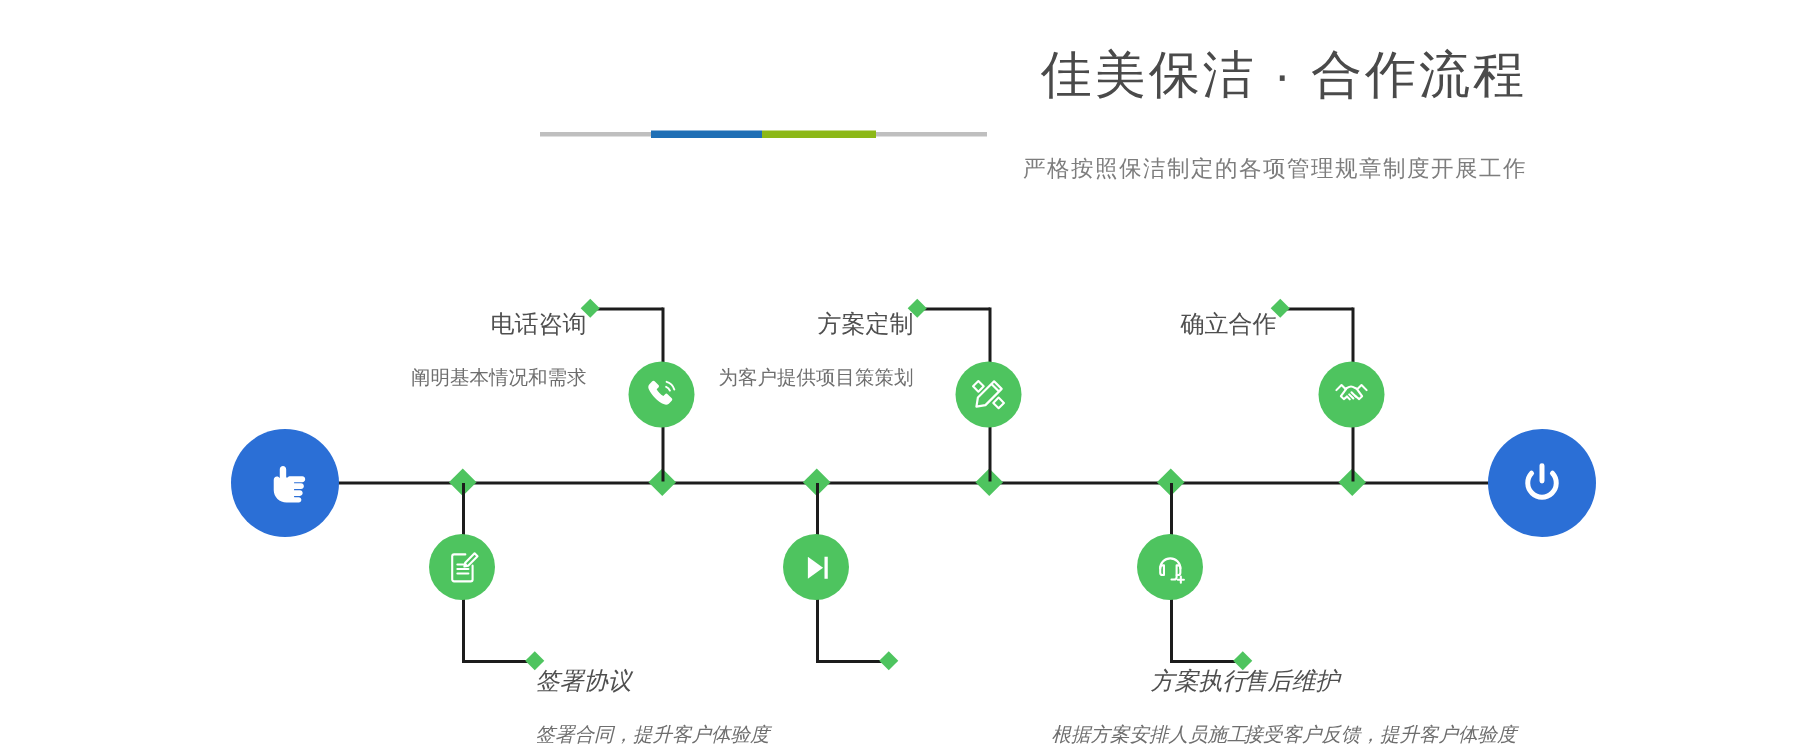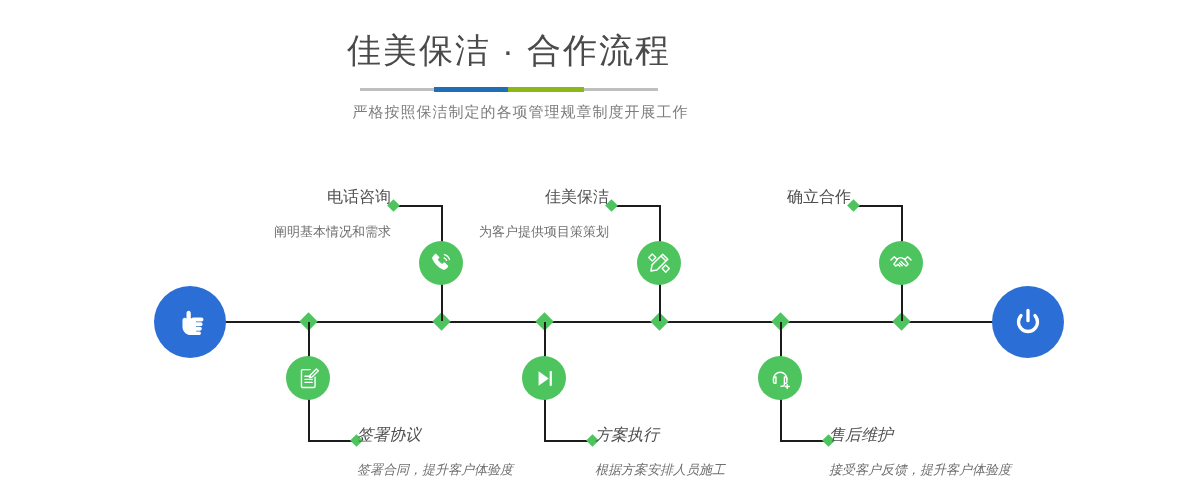--- a/index.html
+++ b/index.html
@@ -6,21 +6,21 @@
   body{
     width:1202px;height:502px;
     background:#ffffff;
     font-family:"Liberation Sans","DejaVu Sans",sans-serif;
     overflow:hidden;
     position:relative;
   }
   .stage{position:absolute;left:0;top:0;width:1202px;height:502px;}
 
   
-  .header{position:absolute;left:0;top:28px;width:1018px;text-align:center;}
+  .header{position:absolute;left:0;top:28px;width:1018px;text-align:right;}
   .title{
     font-size:34px;color:#4a4a4a;letter-spacing:2px;font-weight:400;
     line-height:44px;
   }
   .divider{
     position:relative;width:298px;height:3px;margin:16px auto 0 auto;
     background:#bfbfbf;
   }
   .divider .seg-blue{
     position:absolute;left:74px;top:-1px;width:74px;height:5px;background:#1f6fb5;
@@ -48,21 +48,21 @@
   .circle{
     position:absolute;border-radius:50%;
     display:flex;align-items:center;justify-content:center;
   }
   .circle.green{background:#4ec45f;width:44px;height:44px;}
   .circle.blue{background:#2b6fd6;width:72px;height:72px;}
 
   .circle svg{display:block;}
 
   .lbl{position:absolute;}
-  .lbl .t{font-size:16px;color:#4f4f4f;line-height:22px;white-space:nowrap;}
+  .lbl .t{font-size:16px;color:#4f4f4f;line-height:22px;white-space:nowrap;margin-top:20px;}
   .lbl .d{font-size:13px;color:#6e6e6e;line-height:20px;white-space:nowrap;margin-top:14px;}
   .lbl.right-al{text-align:right;}
   .lbl.left-al{text-align:left;font-style:italic;}
 
   .tipdot{
     position:absolute;width:9px;height:9px;background:#4ec45f;transform:rotate(45deg);
   }
 </style>
 </head>
 <body>
@@ -127,21 +127,21 @@
           <path d="M18.4 7.4l6.2 6.2"></path>
         </g>
         <g fill="none" stroke="#ffffff" stroke-width="1.7" stroke-linejoin="round">
           <rect x="4.6" y="6.2" width="6.2" height="6.2" transform="rotate(-45 7.7 9.3)"></rect>
           <rect x="21.2" y="19.8" width="6.2" height="6.2" transform="rotate(-45 24.3 22.9)"></rect>
         </g>
       </svg>
     </span>
   </div>
   <div class="lbl right-al" style="left:359px;top:186px;width:250px;">
-    <div class="t">佳美保洁</div>
+    <div class="t">方案定制</div>
     <div class="d">为客户提供项目策策划</div>
   </div>
 
   <div class="diamond" style="left:895px;top:315px;"></div>
   <div class="stem v" style="left:901px;top:205px;height:116px;"></div>
   <div class="stem h" style="left:853px;top:205px;width:49px;"></div>
   <div class="tipdot" style="left:849px;top:201px;"></div>
   <div class="circle green" style="left:879px;top:241px;">
     <span>
       <svg width="26" height="26" viewBox="0 0 32 32">
@@ -189,21 +189,21 @@
   <div class="stem h" style="left:544px;top:440px;width:49px;"></div>
   <div class="tipdot" style="left:588px;top:436px;"></div>
   <div class="circle green" style="left:522px;top:356px;">
     <span>
       <svg width="25" height="25" viewBox="0 0 32 32">
         <path fill="#ffffff" d="M8.4 6.6l13 9.4-13 9.4z"></path>
         <rect fill="#ffffff" x="22.6" y="6.6" width="2.8" height="18.8"></rect>
       </svg>
     </span>
   </div>
-  <div class="lbl left-al" style="left:595px;top:424px;width:260px;">
+  <div class="lbl left-al" style="left:571px;top:424px;width:260px;text-align:right;">
     <div class="t">方案执行</div>
     <div class="d">根据方案安排人员施工</div>
   </div>
 
   <div class="diamond" style="left:774px;top:315px;"></div>
   <div class="stem v" style="left:780px;top:322px;height:118px;"></div>
   <div class="stem h" style="left:780px;top:440px;width:49px;"></div>
   <div class="tipdot" style="left:824px;top:436px;"></div>
   <div class="circle green" style="left:758px;top:356px;">
     <span>

